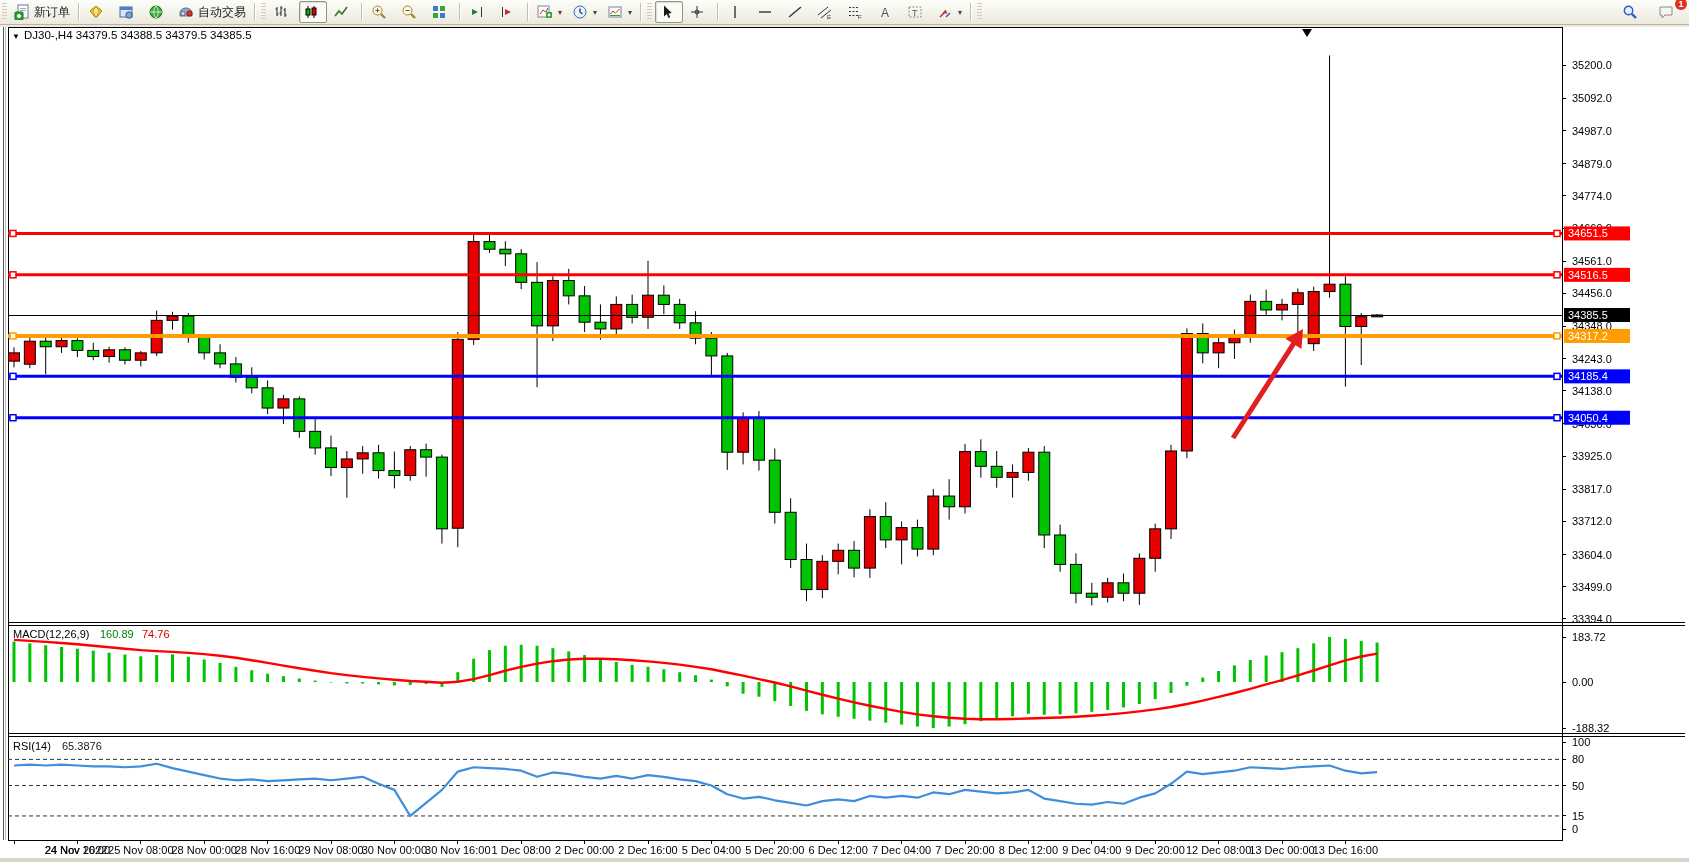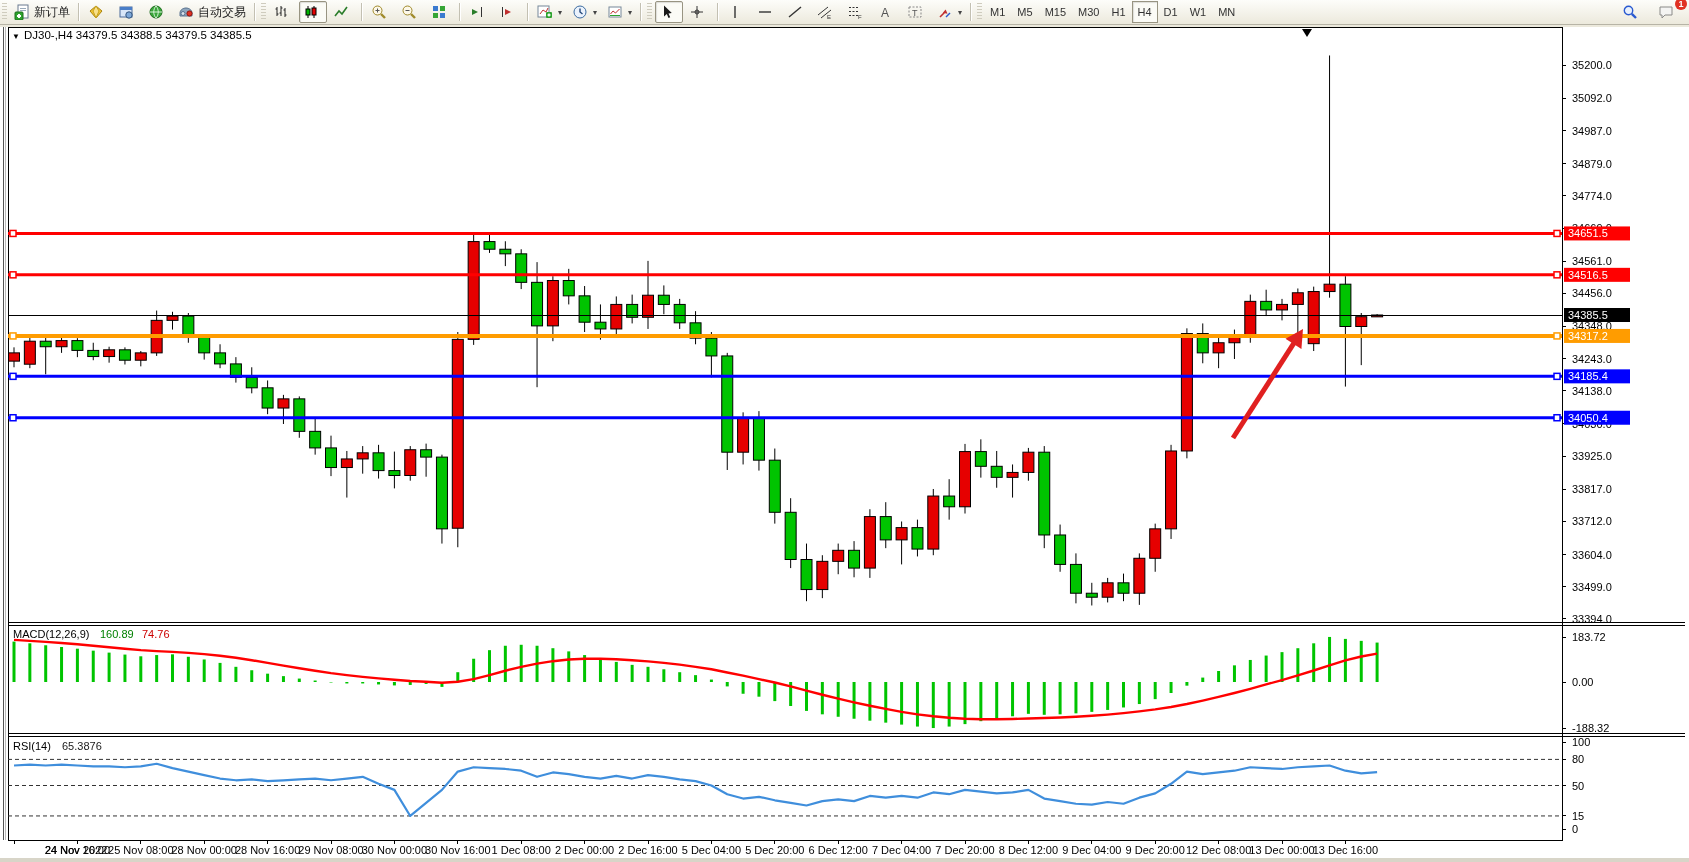--- a/index.html
+++ b/index.html
@@ -266,31 +266,20 @@
             <path d="M3 13L8 8" stroke="#c03030" stroke-width="1.6"></path>
             <polygon points="8.8,5.6 10.4,10 5.8,8.6" fill="#c03030" transform="rotate(-4 8 8)"></polygon>
             <path d="M9 13l4-4" stroke="#2a5ad0" stroke-width="1.4"></path>
           </svg>
         </span>
         <span class="caret">▾</span>
       </div>
     <div class="sep"></div>
     <div class="grip"></div>
   </div>
-  <div class="tb-group" id="tf-group">
-      <div class="tf-btn">M1</div>
-      <div class="tf-btn">M5</div>
-      <div class="tf-btn">M15</div>
-      <div class="tf-btn">M30</div>
-      <div class="tf-btn">H1</div>
-      <div class="tf-btn active">H4</div>
-      <div class="tf-btn">D1</div>
-      <div class="tf-btn">W1</div>
-      <div class="tf-btn">MN</div>
-    </div>
   <div id="tb-right">
     <div class="tb-btn">
         <span>
           <svg width="16" height="16">
             <circle cx="6.5" cy="6.5" r="4.2" fill="#e8f0fc" stroke="#2a5ad0" stroke-width="1.4"></circle>
             <line x1="9.8" y1="9.8" x2="14" y2="14" stroke="#2a5ad0" stroke-width="2.4"></line>
           </svg>
         </span>
       </div>
     <div class="tb-btn" style="position:relative">

